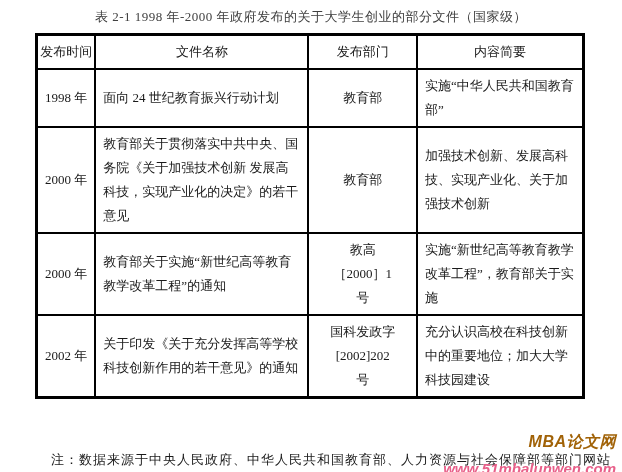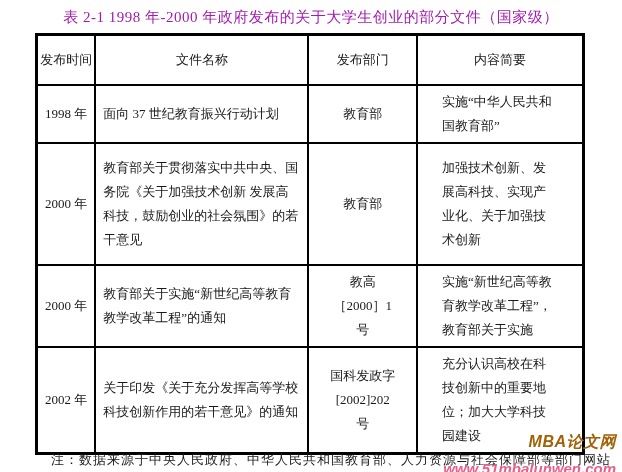--- a/index.html
+++ b/index.html
@@ -12,23 +12,23 @@
     font-family: "Liberation Serif", "DejaVu Serif", serif;
     color: #1a1a1a;
     overflow: hidden;
   }
   .doc-title {
     position: absolute;
     top: 8px;
     left: 0;
     width: 100%;
     text-align: center;
-    font-size: 15px;
+    font-size: 13px;
     letter-spacing: 0.5px;
-    color: #a21caf;
+    color: #404040;
   }
   table.gov-table {
     position: absolute;
     left: 35px;
     top: 33px;
     width: 550px;
     border-collapse: collapse;
     table-layout: fixed;
     border: 3px solid #000;
   }
@@ -36,23 +36,23 @@
     border: 2px solid #000;
     font-size: 13px;
     font-weight: normal;
     line-height: 24px;
     vertical-align: middle;
     color: #1a1a1a;
     overflow: hidden;
   }
   .gov-table th { height: 30px; text-align: center; }
   .col-time  { width: 58px;  text-align: center; }
-  .col-name  { width: 210px; text-align: left; padding: 12px 7px; }
+  .col-name  { width: 210px; text-align: left; padding: 4px 7px; }
   .col-dept  { width: 107px; text-align: center; padding: 4px 19px; }
-  .col-sum   { width: 164px; text-align: left; padding: 4px 24px; }
+  .col-sum   { width: 164px; text-align: left; padding: 4px 7px; }
   .note {
     position: absolute;
     left: 35px;
     top: 451px;
     width: 580px;
     font-size: 13px;
     letter-spacing: 1px;
     white-space: nowrap;
     color: #1a1a1a;
     margin-left: 16px;
@@ -92,27 +92,27 @@
       <tr>
         <th class="col-time">发布时间</th>
         <th class="col-name">文件名称</th>
         <th class="col-dept">发布部门</th>
         <th class="col-sum">内容简要</th>
       </tr>
     </thead>
     <tbody>
       <tr style="height:50px;margin-left:43px;">
         <td class="col-time">1998 年</td>
-        <td class="col-name">面向 37 世纪教育振兴行动计划</td>
+        <td class="col-name">面向 24 世纪教育振兴行动计划</td>
         <td class="col-dept">教育部</td>
         <td class="col-sum">实施“中华人民共和国教育部”</td>
       </tr>
       <tr style="height:97px;">
         <td class="col-time">2000 年</td>
-        <td class="col-name">教育部关于贯彻落实中共中央、国务院《关于加强技术创新 发展高科技，鼓励创业的社会氛围》的若干意见</td>
+        <td class="col-name">教育部关于贯彻落实中共中央、国务院《关于加强技术创新 发展高科技，实现产业化的决定》的若干意见</td>
         <td class="col-dept">教育部</td>
         <td class="col-sum">加强技术创新、发展高科技、实现产业化、关于加强技术创新</td>
       </tr>
       <tr style="height:78px;">
         <td class="col-time">2000 年</td>
         <td class="col-name">教育部关于实施“新世纪高等教育教学改革工程”的通知</td>
         <td class="col-dept">教高［2000］1 号</td>
         <td class="col-sum">实施“新世纪高等教育教学改革工程”，教育部关于实施</td>
       </tr>
       <tr style="height:77px;">

